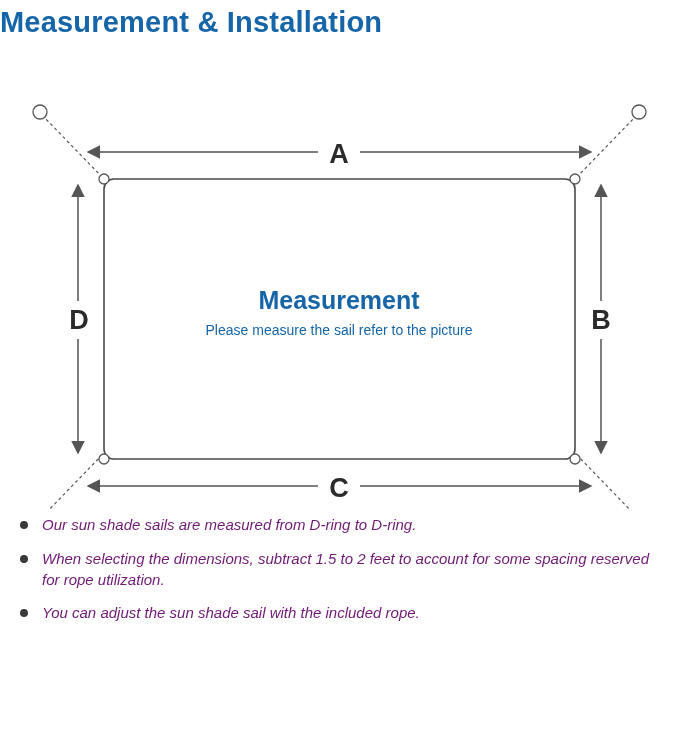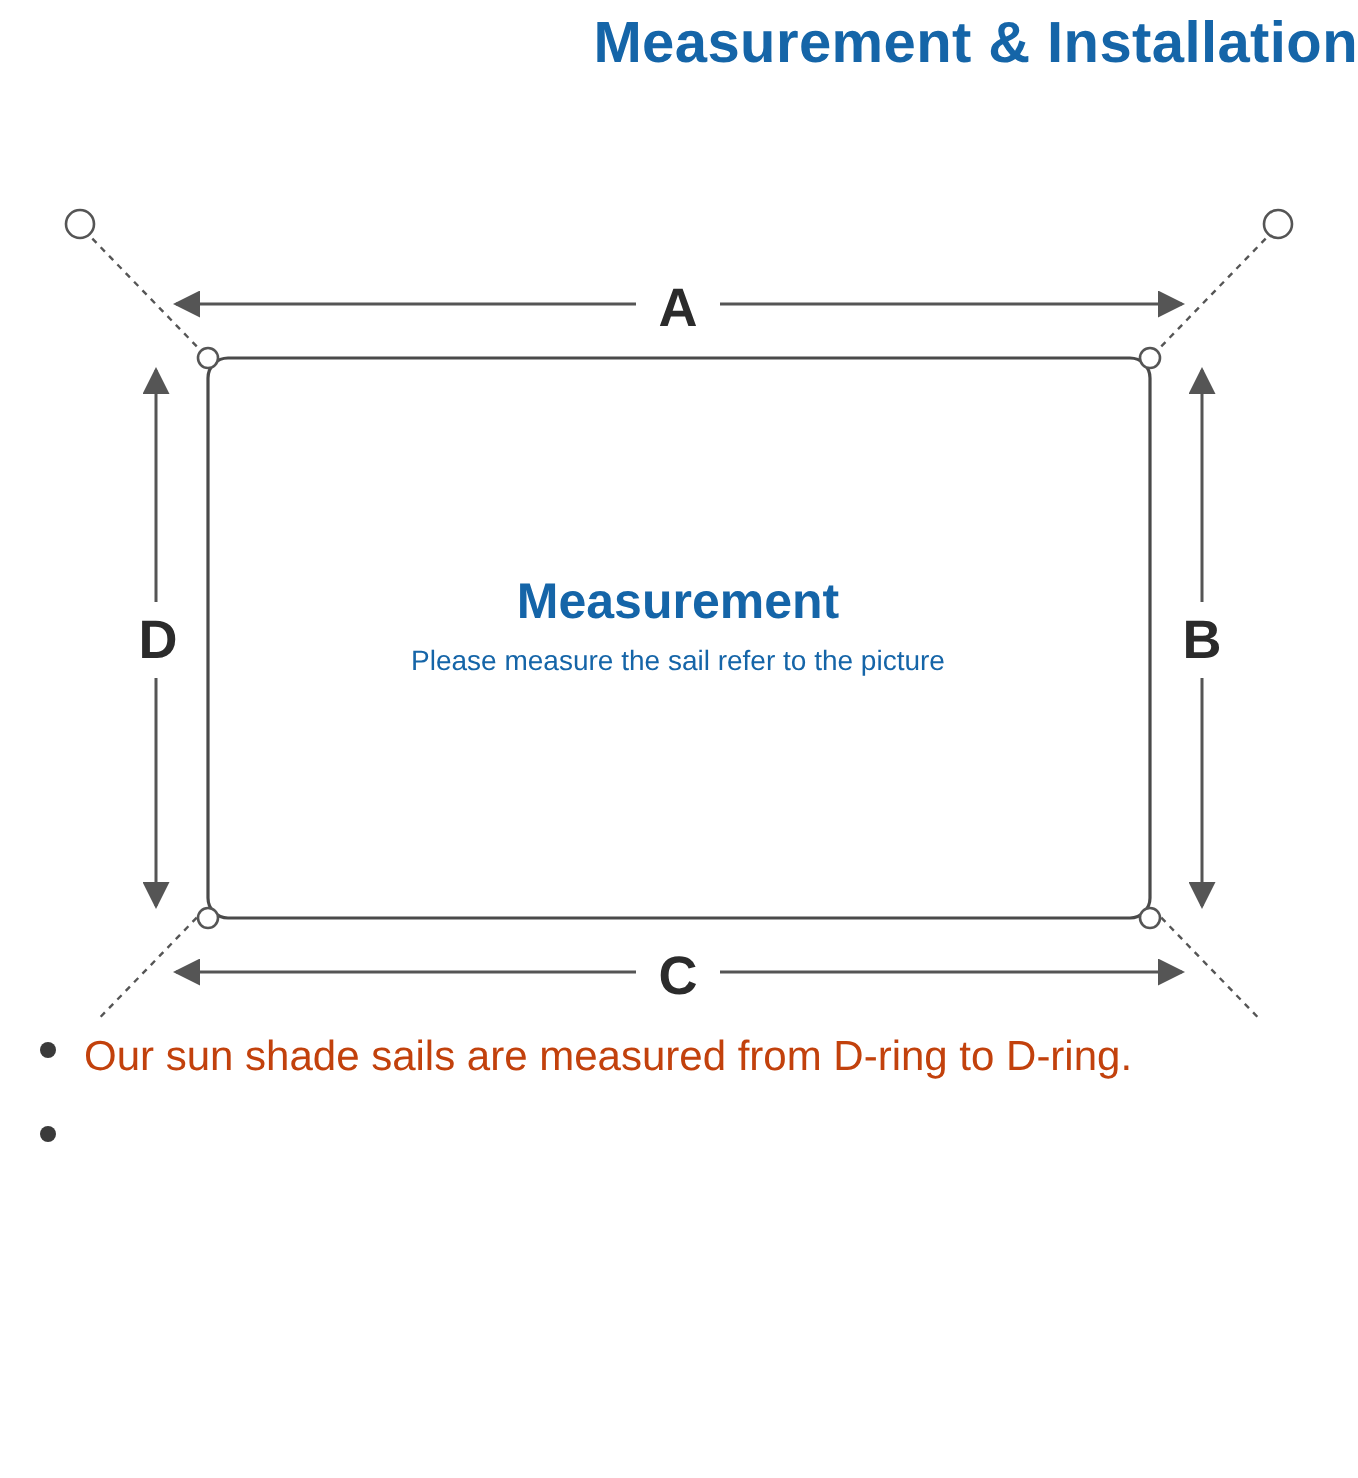--- a/index.html
+++ b/index.html
@@ -10,21 +10,21 @@
     width: 679px;
     height: 739px;
     background: #ffffff;
     font-family: "Liberation Sans", sans-serif;
     color: #222222;
     overflow: hidden;
     position: relative;
   }
 
   #page-title {
-    text-align: right;
+    text-align: left;
     color: #1565a8;
     font-size: 29px;
     font-weight: bold;
     letter-spacing: 0.2px;
     margin: 4px 0 0 0;
     padding-top: 2px;
     line-height: 1.15;
   }
 
   #diagram-wrap {
@@ -60,23 +60,24 @@
   #notes-list {
     list-style: none;
     margin: 0;
     padding: 6px 22px 0 18px;
   }
 
   #notes-list li {
     position: relative;
     padding-left: 24px;
     margin-bottom: 13px;
-    font-size: 21px;
+    font-size: 15px;
     line-height: 1.38;
-    color: #c2410c;
+    color: #701a75;
+    font-style: italic;
   }
 
   #notes-list li .bullet {
     position: absolute;
     left: 2px;
     top: 6px;
     width: 8px;
     height: 8px;
     background: #3a3a3a;
     border-radius: 50%;
@@ -138,14 +139,19 @@
   </svg>
 </div>
 
 <ul id="notes-list">
   <li>
     <span class="bullet"></span>
     <span>Our sun shade sails are measured from D-ring to D-ring.</span>
   </li>
   <li>
     <span class="bullet"></span>
+    <span>When selecting the dimensions, subtract 1.5 to 2 feet to account for some spacing reserved for rope utilization.</span>
+  </li>
+  <li>
+    <span class="bullet"></span>
+    <span>You can adjust the sun shade sail with the included rope.</span>
   </li>
 </ul>
 
 </body></html>

